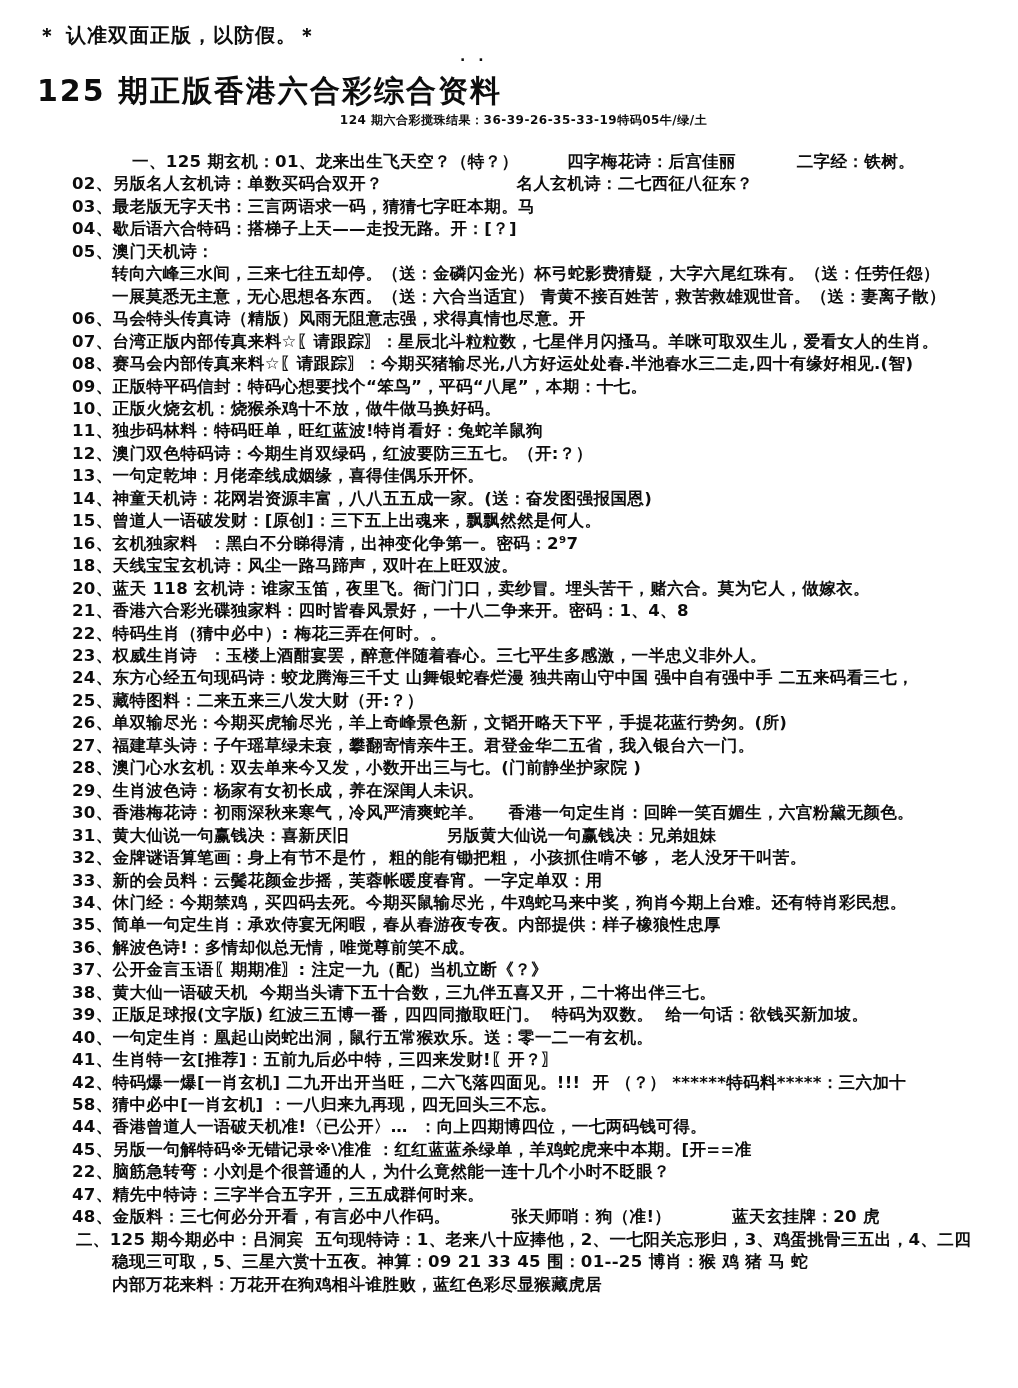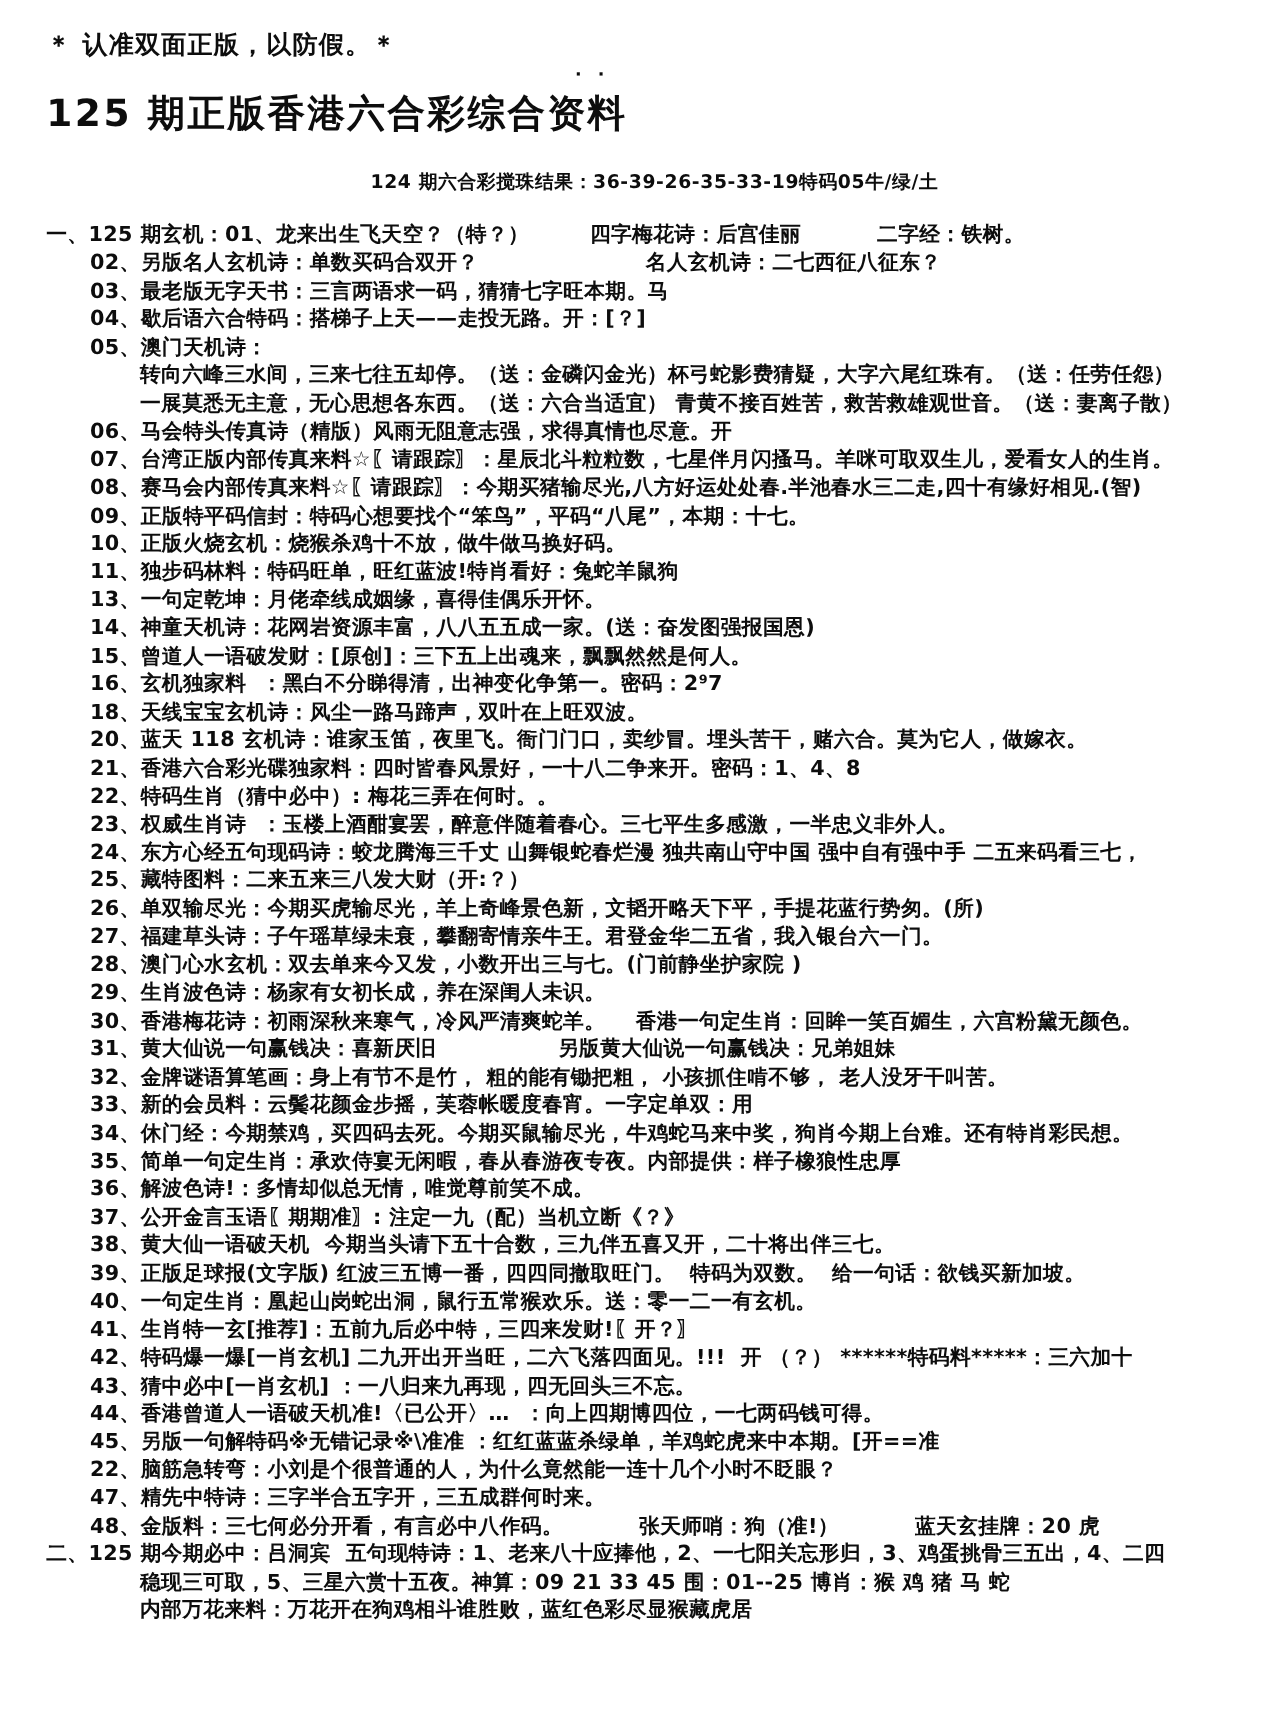--- a/index.html
+++ b/index.html
@@ -31,36 +31,35 @@
   }
   .title{
     text-align:left;
     font-size:30px;
     font-weight:bold;
     margin-top:22px;
     letter-spacing:2px;
   }
   .subtitle{
     text-align:center;
-    font-size:15px;
+    font-size:12px;
     font-weight:bold;
-    margin-top:24px;
     letter-spacing:0.5px;
   }
   .doc-lines{
     margin-top:22px;
   }
   .line{
     font-size:16.6px;
     font-weight:bold;
     line-height:22.45px;
     white-space:pre;
     letter-spacing:0.3px;
   }
-  .indent-0{padding-left:0;}
+  .indent-0{padding-left:0;text-align:center;}
   .indent-1{padding-left:35px;}
   .indent-2{padding-left:75px;}
 </style>
 </head>
 <body>
 
 <div class="page">
   <div class="notice">＊ 认准双面正版，以防假。＊</div>
   <div class="dots">· ·</div>
   <div class="title">125 期正版香港六合彩综合资料</div>
@@ -72,20 +71,21 @@
       <div class="line indent-1">04、歇后语六合特码：搭梯子上天——走投无路。开：[？]</div>
       <div class="line indent-1">05、澳门天机诗：</div>
       <div class="line indent-2">转向六峰三水间，三来七往五却停。（送：金磷闪金光）杯弓蛇影费猜疑，大字六尾红珠有。（送：任劳任怨）</div>
       <div class="line indent-2">一展莫悉无主意，无心思想各东西。（送：六合当适宜） 青黄不接百姓苦，救苦救雄观世音。（送：妻离子散）</div>
       <div class="line indent-1">06、马会特头传真诗（精版）风雨无阻意志强，求得真情也尽意。开</div>
       <div class="line indent-1">07、台湾正版内部传真来料☆〖请跟踪〗：星辰北斗粒粒数，七星伴月闪搔马。羊咪可取双生儿，爱看女人的生肖。</div>
       <div class="line indent-1">08、赛马会内部传真来料☆〖请跟踪〗：今期买猪输尽光,八方好运处处春.半池春水三二走,四十有缘好相见.(智)</div>
       <div class="line indent-1">09、正版特平码信封：特码心想要找个“笨鸟”，平码“八尾”，本期：十七。</div>
       <div class="line indent-1">10、正版火烧玄机：烧猴杀鸡十不放，做牛做马换好码。</div>
       <div class="line indent-1">11、独步码林料：特码旺单，旺红蓝波!特肖看好：兔蛇羊鼠狗</div>
+      <div class="line indent-1">12、澳门双色特码诗：今期生肖双绿码，红波要防三五七。（开:？）</div>
       <div class="line indent-1">13、一句定乾坤：月佬牵线成姻缘，喜得佳偶乐开怀。</div>
       <div class="line indent-1">14、神童天机诗：花网岩资源丰富，八八五五成一家。(送：奋发图强报国恩)</div>
       <div class="line indent-1">15、曾道人一语破发财：[原创]：三下五上出魂来，飘飘然然是何人。</div>
       <div class="line indent-1">16、玄机独家料  ：黑白不分睇得清，出神变化争第一。密码：2⁹7</div>
       <div class="line indent-1">18、天线宝宝玄机诗：风尘一路马蹄声，双叶在上旺双波。</div>
       <div class="line indent-1">20、蓝天 118 玄机诗：谁家玉笛，夜里飞。衙门门口，卖纱冒。埋头苦干，赌六合。莫为它人，做嫁衣。</div>
       <div class="line indent-1">21、香港六合彩光碟独家料：四时皆春风景好，一十八二争来开。密码：1、4、8</div>
       <div class="line indent-1">22、特码生肖（猜中必中）: 梅花三弄在何时。。</div>
       <div class="line indent-1">23、权威生肖诗  ：玉楼上酒酣宴罢，醉意伴随着春心。三七平生多感激，一半忠义非外人。</div>
       <div class="line indent-1">24、东方心经五句现码诗：蛟龙腾海三千丈 山舞银蛇春烂漫 独共南山守中国 强中自有强中手 二五来码看三七，</div>
@@ -100,21 +100,21 @@
       <div class="line indent-1">33、新的会员料：云鬓花颜金步摇，芙蓉帐暖度春宵。一字定单双：用</div>
       <div class="line indent-1">34、休门经：今期禁鸡，买四码去死。今期买鼠输尽光，牛鸡蛇马来中奖，狗肖今期上台难。还有特肖彩民想。</div>
       <div class="line indent-1">35、简单一句定生肖：承欢侍宴无闲暇，春从春游夜专夜。内部提供：样子橡狼性忠厚</div>
       <div class="line indent-1">36、解波色诗!：多情却似总无情，唯觉尊前笑不成。</div>
       <div class="line indent-1">37、公开金言玉语〖期期准〗: 注定一九（配）当机立断《？》</div>
       <div class="line indent-1">38、黄大仙一语破天机  今期当头请下五十合数，三九伴五喜又开，二十将出伴三七。</div>
       <div class="line indent-1">39、正版足球报(文字版) 红波三五博一番，四四同撤取旺门。  特码为双数。  给一句话：欲钱买新加坡。</div>
       <div class="line indent-1">40、一句定生肖：凰起山岗蛇出洞，鼠行五常猴欢乐。送：零一二一有玄机。</div>
       <div class="line indent-1">41、生肖特一玄[推荐]：五前九后必中特，三四来发财!〖开？〗</div>
       <div class="line indent-1">42、特码爆一爆[一肖玄机] 二九开出开当旺，二六飞落四面见。!!!  开 （？） ******特码料*****：三六加十</div>
-      <div class="line indent-1">43、猜中必中[一肖玄机] ：一八归来九再现，四无回头三不忘。</div>
+      <div class="line indent-1">58、猜中必中[一肖玄机] ：一八归来九再现，四无回头三不忘。</div>
       <div class="line indent-1">44、香港曾道人一语破天机准!〈已公开〉…  ：向上四期博四位，一七两码钱可得。</div>
       <div class="line indent-1">45、另版一句解特码※无错记录※\准准 ：红红蓝蓝杀绿单，羊鸡蛇虎来中本期。[开==准</div>
       <div class="line indent-1">22、脑筋急转弯：小刘是个很普通的人，为什么竟然能一连十几个小时不眨眼？</div>
       <div class="line indent-1">47、精先中特诗：三字半合五字开，三五成群何时来。</div>
       <div class="line indent-1">48、金版料：三七何必分开看，有言必中八作码。          张天师哨：狗（准!）          蓝天玄挂牌：20 虎</div>
       <div class="line indent-0">二、125 期今期必中：吕洞宾  五句现特诗：1、老来八十应捧他，2、一七阳关忘形归，3、鸡蛋挑骨三五出，4、二四</div>
       <div class="line indent-2">稳现三可取，5、三星六赏十五夜。神算：09 21 33 45 围：01--25 博肖：猴 鸡 猪 马 蛇</div>
       <div class="line indent-2">内部万花来料：万花开在狗鸡相斗谁胜败，蓝红色彩尽显猴藏虎居</div>
     </div>
 </div>

